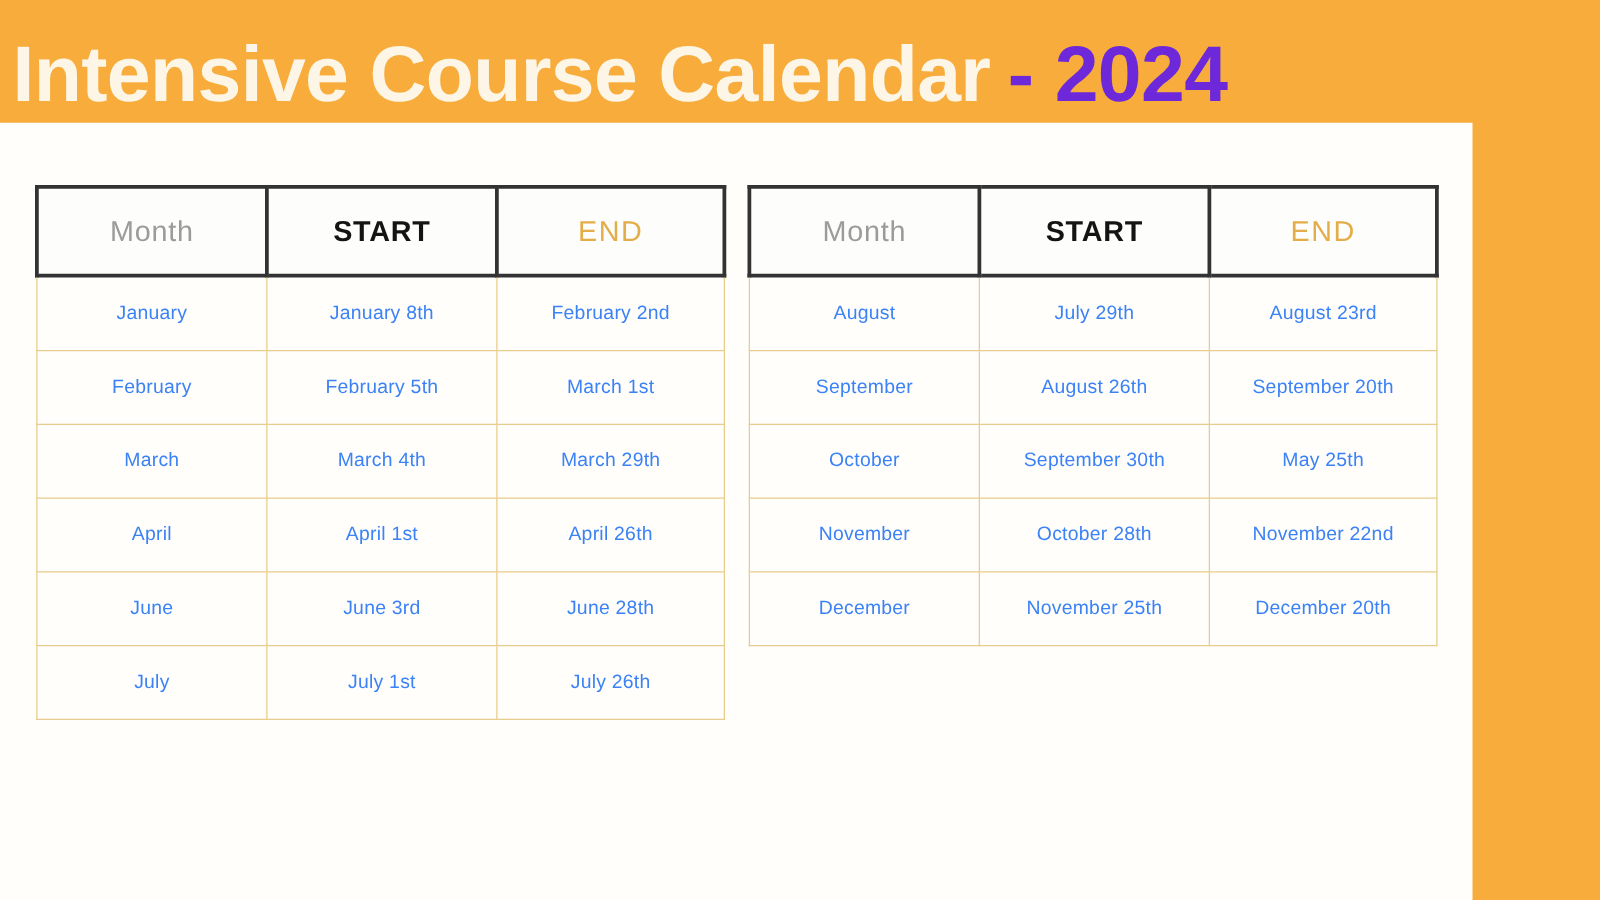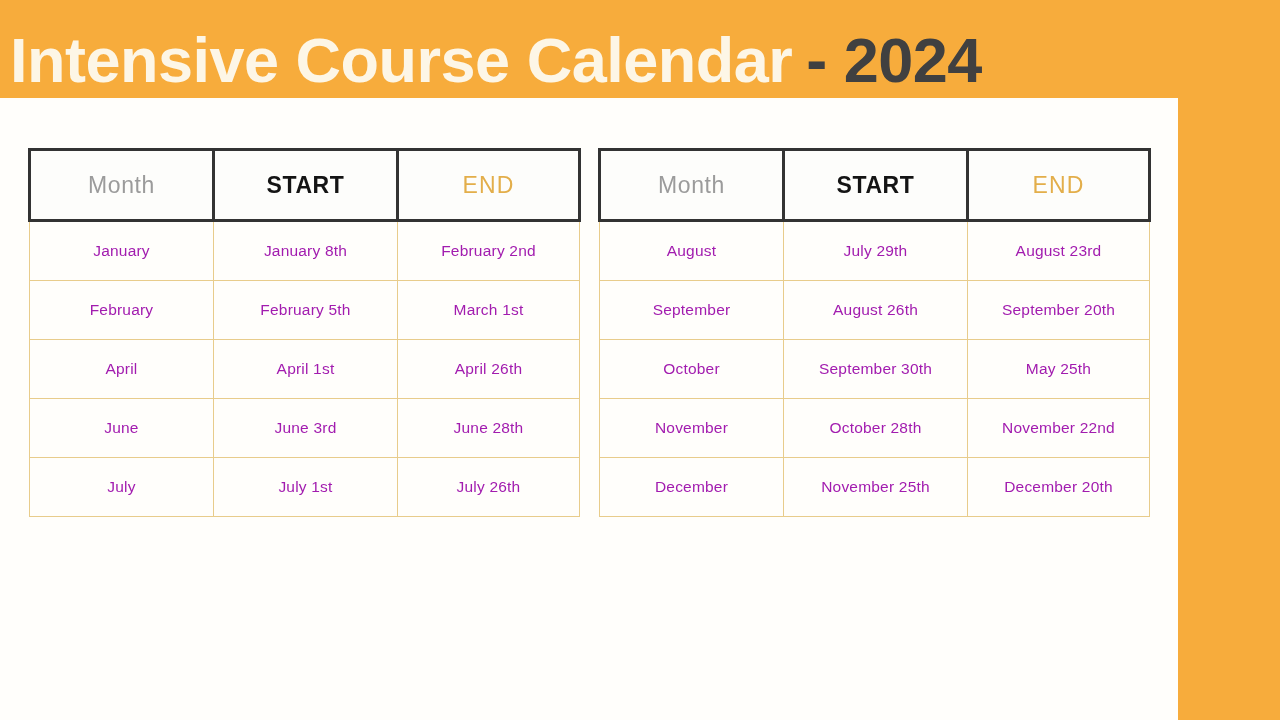--- a/index.html
+++ b/index.html
@@ -52,21 +52,21 @@
   .title-main {
     font-size: 63px;
     font-weight: bold;
     color: #fdf6e6;
     letter-spacing: -0.5px;
     line-height: 1;
   }
   .title-year {
     font-size: 63px;
     font-weight: bold;
-    color: #404040;
+    color: #6d28d9;
     letter-spacing: -0.5px;
     line-height: 1;
     margin-left: 14px;
   }
 
   
   .cal-table {
     position: absolute;
     border-collapse: collapse;
     table-layout: fixed;
@@ -104,21 +104,21 @@
     letter-spacing: 1.2px;
   }
 
   .cal-table tbody td {
     height: 58px;
     border: 1.5px solid #e8cc8b;
     background: #fffefb;
     text-align: center;
     vertical-align: middle;
     font-size: 15.5px;
-    color: #a21caf;
+    color: #3b82f6;
     font-weight: normal;
     padding: 0;
     letter-spacing: 0.2px;
   }
 </style>
 </head>
 <body>
 
 <div id="poster">
   <div id="white-panel"></div>
@@ -147,20 +147,25 @@
         <td>January</td>
         <td>January 8th</td>
         <td>February 2nd</td>
       </tr>
       <tr>
         <td>February</td>
         <td>February 5th</td>
         <td>March 1st</td>
       </tr>
       <tr>
+        <td>March</td>
+        <td>March 4th</td>
+        <td>March 29th</td>
+      </tr>
+      <tr>
         <td>April</td>
         <td>April 1st</td>
         <td>April 26th</td>
       </tr>
       <tr>
         <td>June</td>
         <td>June 3rd</td>
         <td>June 28th</td>
       </tr>
       <tr>

